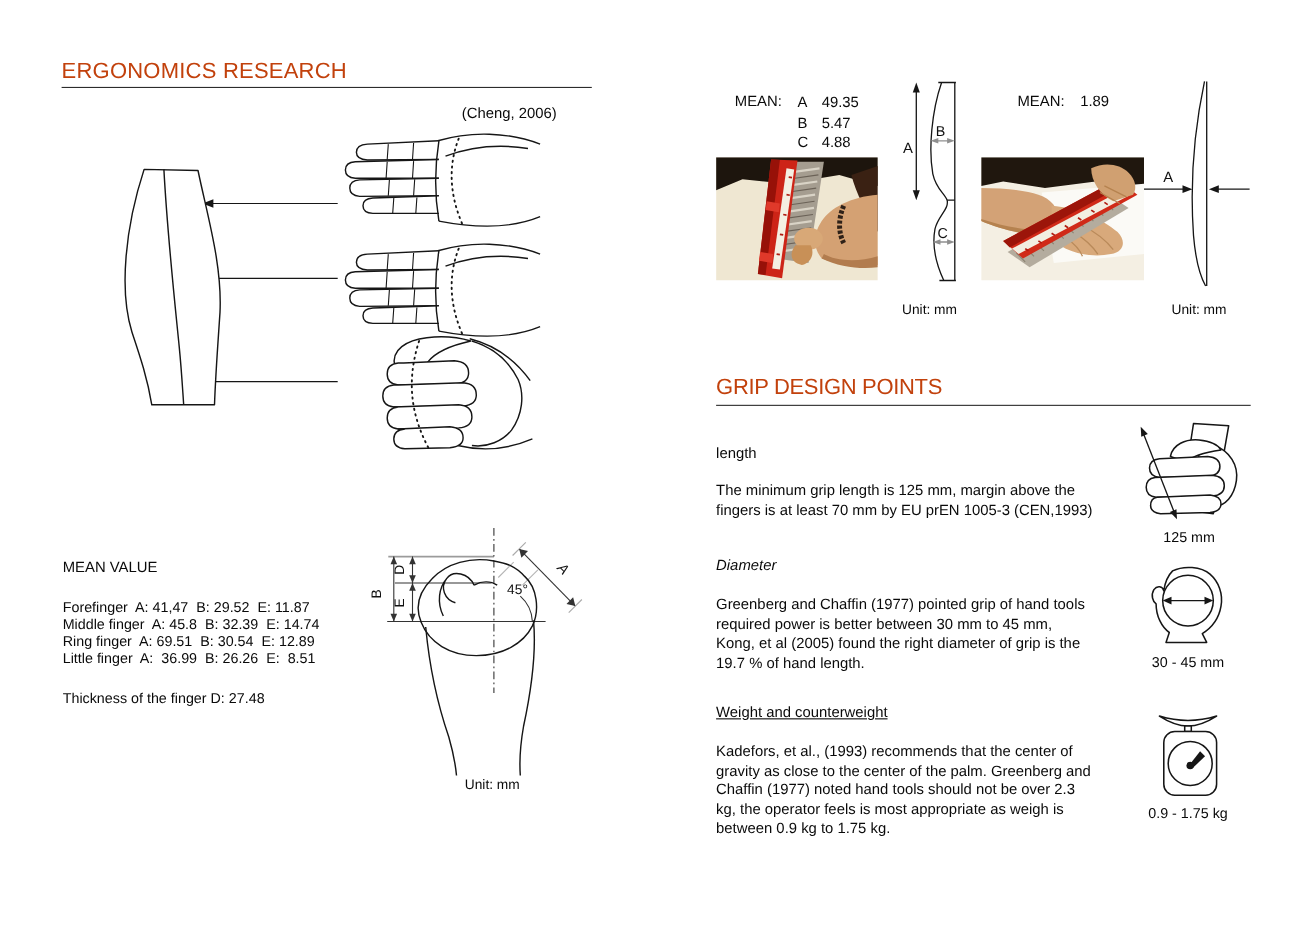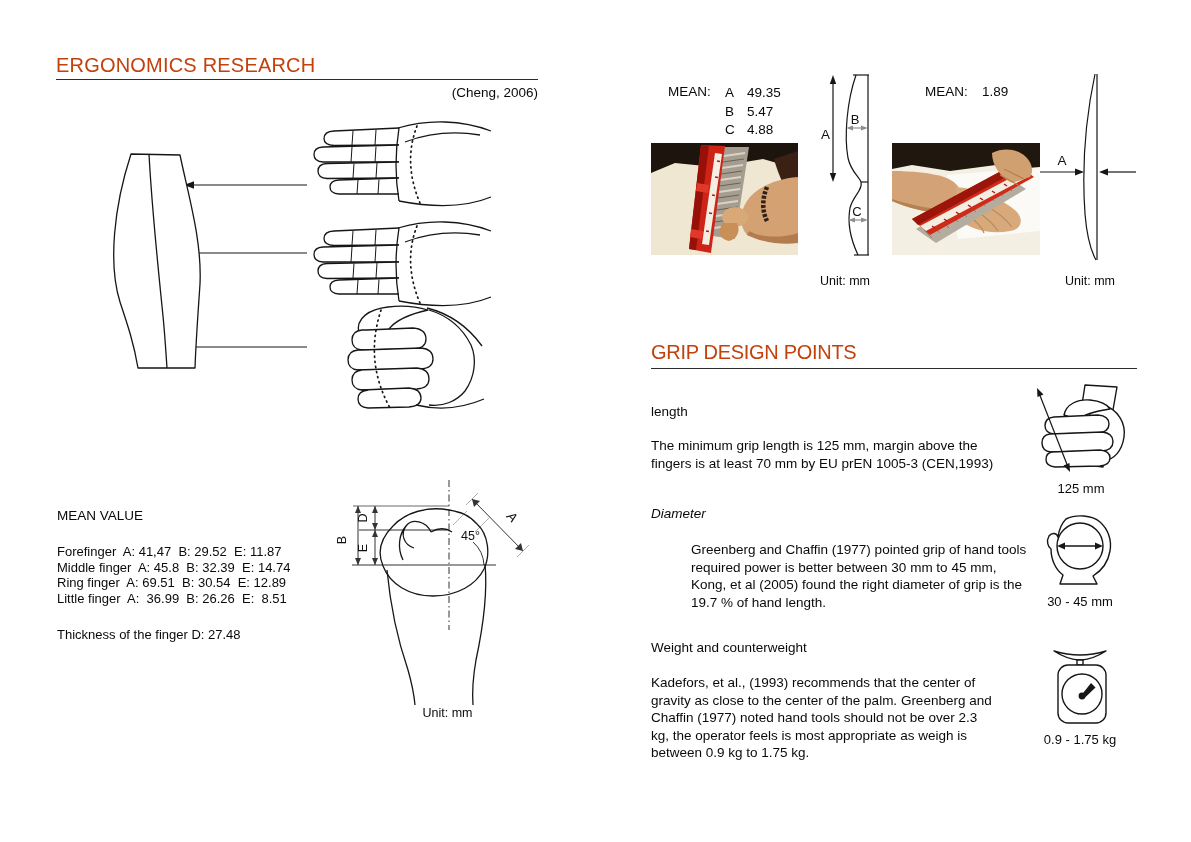--- a/index.html
+++ b/index.html
@@ -21,21 +21,21 @@
   .m-row { display:flex; line-height:18.5px; }
   .m-row .k { width:22px; }
   svg { display:block; }
   svg text { font-family:"Liberation Sans","DejaVu Sans",sans-serif; fill:#111; }
 </style>
 </head>
 <body>
 
 <div class="abs h1" style="left:56px; top:54px;">ERGONOMICS RESEARCH</div>
 <div class="rule" style="left:56px; top:79px; width:482px;"></div>
-<div class="abs cite" style="left:388px; top:85px; width:150px;">(Cheng, 2006)</div>
+<div class="abs cite" style="left:388px; top:95px; width:150px;text-align:center;">(Cheng, 2006)</div>
 
 <svg class="abs" style="left:88px; top:106px;" width="460" height="310" viewBox="0 0 460 310">
   <defs>
     <g id="openHand" fill="#fff" stroke="#161616" stroke-width="1.3" stroke-linejoin="round">
       <path d="M86,11 C116,2 150,3 179,14 L179,80 C150,92 118,90 87,84 Z" stroke="none"></path>
       <path d="M86,11 C116,2 150,3 179,14" fill="none"></path>
       <path d="M87,84 C118,90 150,92 179,80" fill="none"></path>
       <path d="M87,11 L22,14 Q12,14.5 12,21.5 Q12,28 22,28.5 L87,28"></path>
       <path d="M87,28 L11,30 Q2,30.5 2,37.5 Q2,44.5 11,45 L87,45"></path>
       <path d="M87,45 L15,46.5 Q6,47 6,54 Q6,61 15,61.5 L87,61"></path>
@@ -300,38 +300,38 @@
     <line x1="11" y1="10" x2="40" y2="84"></line>
   </g>
   <g fill="#161616">
     <polygon points="9,5 9.5,14 15.5,11.5"></polygon>
     <polygon points="42,89 41.5,80 35.5,82.5"></polygon>
   </g>
 </svg>
 <div class="abs caption" style="left:1028px; top:481px; width:106px;">125 mm</div>
 
 <div class="abs sec-head" style="left:651px; top:506px;font-style:italic;">Diameter</div>
-<div class="abs para" style="left:651px; top:541px; width:430px;margin-left:40px;">Greenberg and Chaffin (1977) pointed grip of hand tools
+<div class="abs para" style="left:651px; top:541px; width:430px;">Greenberg and Chaffin (1977) pointed grip of hand tools
 required power is better between 30 mm to 45 mm,
 Kong, et al (2005) found the right diameter of grip is the
 19.7 % of hand length.</div>
 <svg class="abs" style="left:1044px; top:513px;" width="72" height="78" viewBox="0 0 72 78">
   <g fill="#fff" stroke="#161616" stroke-width="1.4" stroke-linejoin="round">
     <path d="M22,6 C32,1 48,2 56,9 C64,16 68,27 66,38 C64,50 57,58 49,63 L53,71 L16,71 L19,62 C12,57 7,47 7,36 C4,34 2,28 5,23 C8,19 13,20 14,24 C15,17 18,10 22,6 Z"></path>
     <circle cx="36" cy="33" r="23"></circle>
   </g>
   <line x1="16" y1="33" x2="56" y2="33" stroke="#161616" stroke-width="1.3"></line>
   <g fill="#161616">
     <polygon points="13,33 21,29.5 21,36.5"></polygon>
     <polygon points="59,33 51,29.5 51,36.5"></polygon>
   </g>
 </svg>
 <div class="abs caption" style="left:1030px; top:594px; width:100px;">30 - 45 mm</div>
 
-<div class="abs sec-head" style="left:651px; top:640px;">Weight and counterweight</div>
+<div class="abs sec-head" style="left:651px; top:640px;text-decoration:underline;">Weight and counterweight</div>
 <div class="abs para" style="left:651px; top:674px; width:430px;">Kadefors, et al., (1993) recommends that the center of
 gravity as close to the center of the palm. Greenberg and
 Chaffin (1977) noted hand tools should not be over 2.3
 kg, the operator feels is most appropriate as weigh is
 between 0.9 kg to 1.75 kg.</div>
 <svg class="abs" style="left:1047px; top:646px;" width="66" height="82" viewBox="0 0 66 82">
   <g fill="#fff" stroke="#161616" stroke-width="1.4" stroke-linejoin="round">
     <path d="M7,5 Q33,13 59,5 Q45,14 33,14 Q21,14 7,5 Z"></path>
     <rect x="30" y="14" width="6" height="5"></rect>
     <rect x="11" y="19" width="48" height="58" rx="10"></rect>

